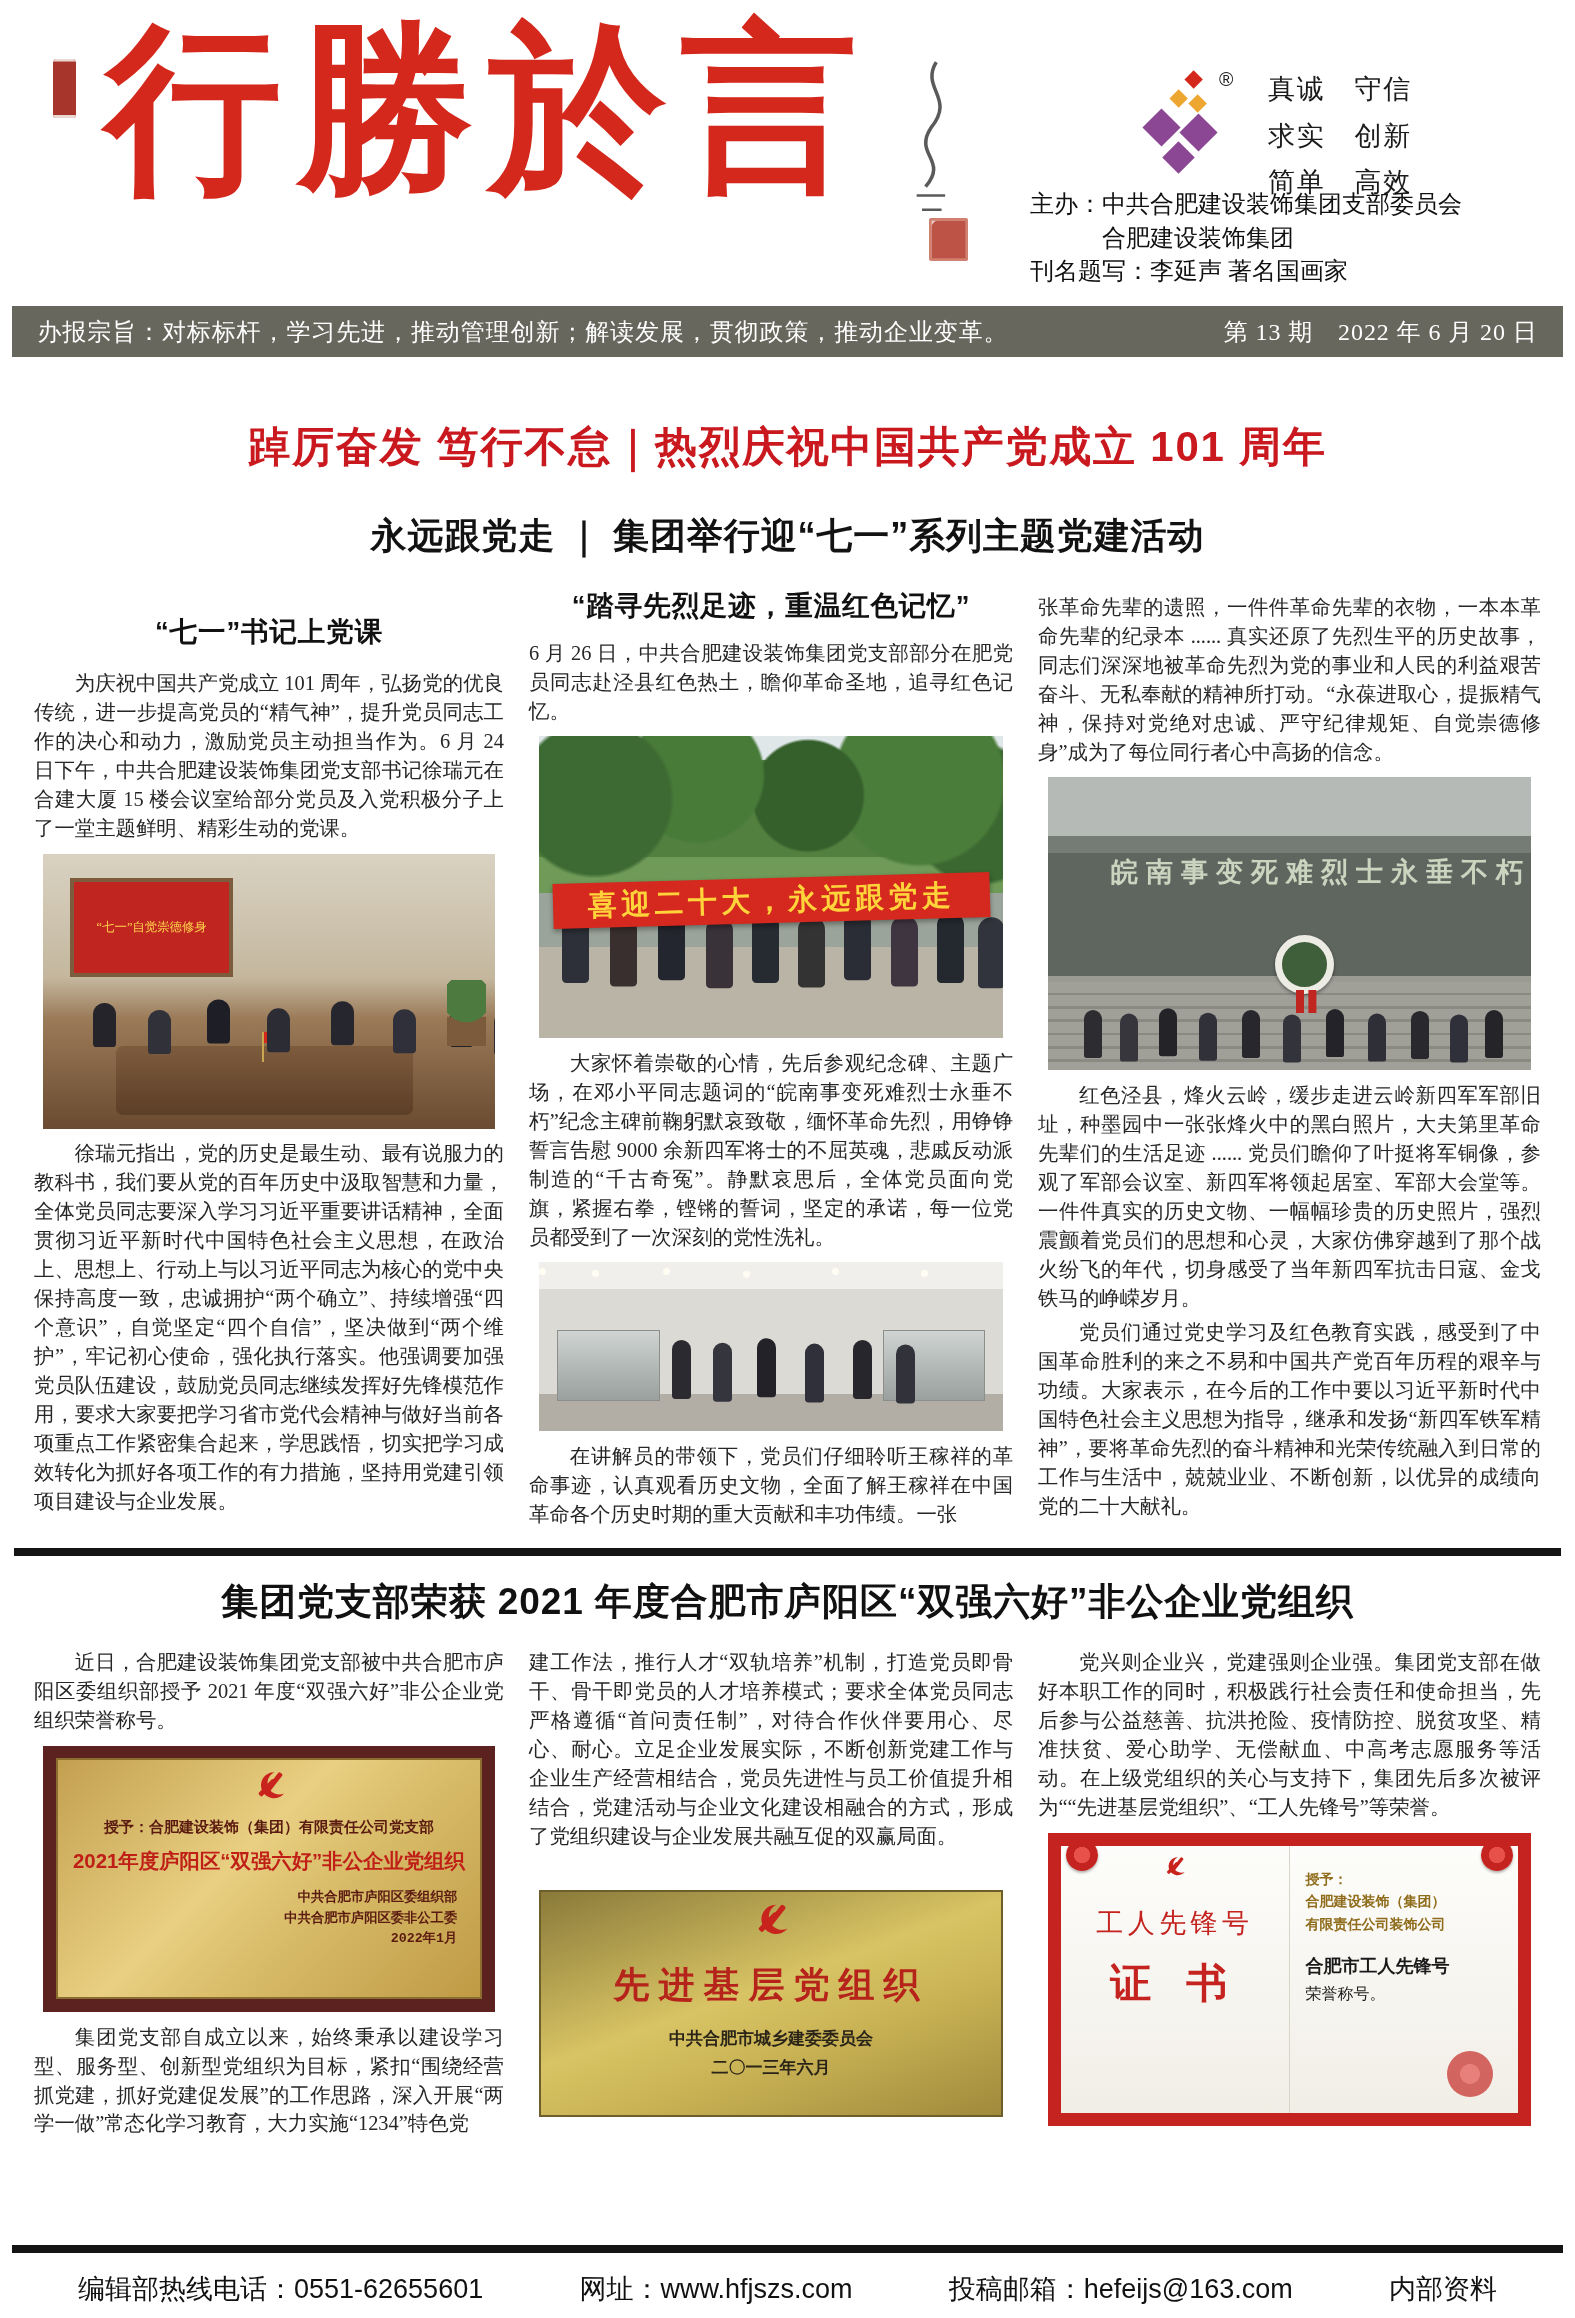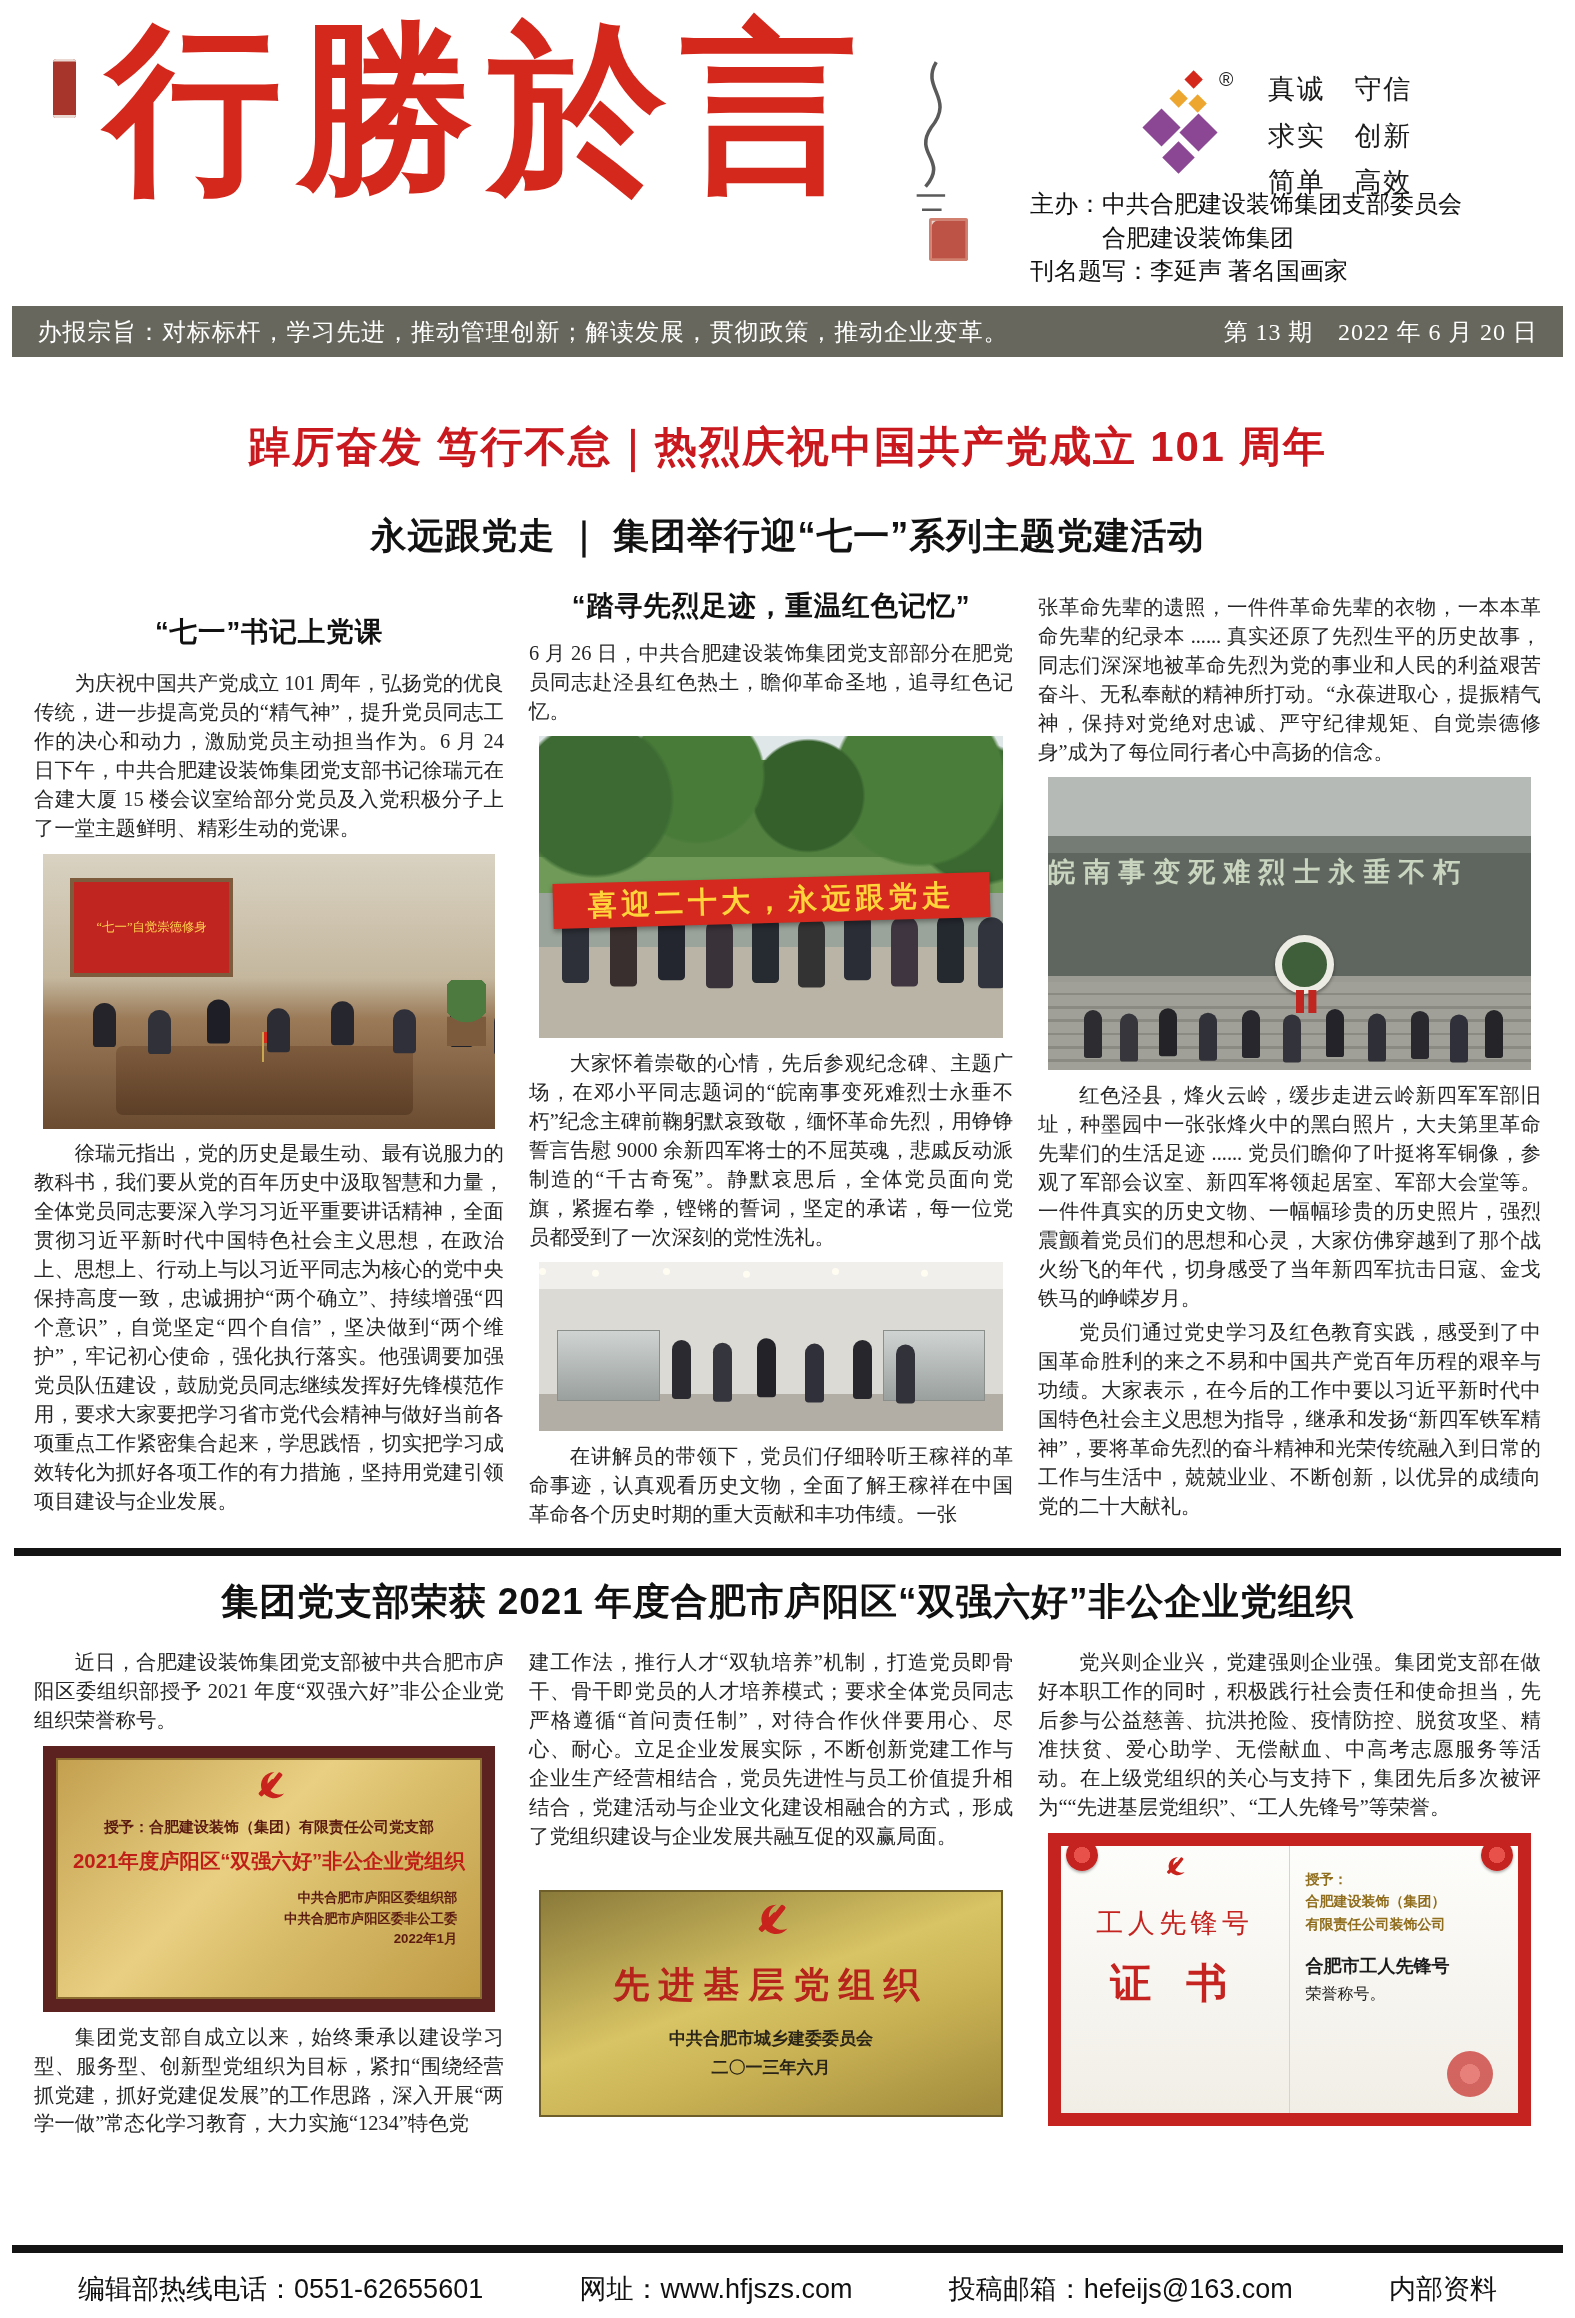--- a/index.html
+++ b/index.html
@@ -89,40 +89,40 @@
   .museum { height:169px; background:linear-gradient(#f0efec 0 16%, #dcdad4 16% 78%, #b3aea5 78% 100%); }
   .mu-lights { position:absolute; left:0; top:5.3px; width:7px; height:7px; border-radius:50%; background:#fffdf2;
                box-shadow:53px 1.8px 0 #fffdf2, 124px 0 0 #fffdf2, 204px 2.7px 0 #fffdf2, 293px 0 0 #fffdf2, 382px 1.8px 0 #fffdf2; }
   .mu-case { position:absolute; left:4%; bottom:18%; width:22%; height:42%; background:linear-gradient(#cfd4d2,#9aa09e);
              border:1.8px solid #8b8f8c; }
   .mu-case.r { left:auto; right:4%; }
   .mu-crowd { left:133px; bottom:32px; width:19.5px; height:59px; border-radius:9.8px 9.8px 3.6px 3.6px; background:#2a2a30;
               box-shadow:41px 2.7px 0 #35353d, 85px -1.8px 0 #222228, 133px 3.6px 0 #30303a, 181px 0 0 #26262c, 224px 4.4px 0 #32323a; }
 
   .memorial { height:293px; background:linear-gradient(#b6bab6 0 20%, #757b75 20% 26%, #5f655f 26% 68%, #9b9b93 68% 100%); }
-  .mem-wall-text { position:absolute; left:0; top:26%; width:100%; text-align:left; color:#d6e2cb; font-size:27px;
+  .mem-wall-text { position:absolute; left:0; top:26%; width:100%; text-align:right; color:#d6e2cb; font-size:27px;
                    font-weight:bold; letter-spacing:8px; opacity:.9; }
   .mem-steps { position:absolute; left:0; bottom:0; width:100%; height:30%;
                background:repeating-linear-gradient(#a0a098 0 10.7px, #8a8a82 10.7px 13.3px); }
   .mem-wreath { position:absolute; left:47%; bottom:26%; width:59px; height:59px; border:7px solid #ecece4;
                 border-radius:50%; background:#3f5e3a; box-shadow:0 1.8px 3.6px rgba(0,0,0,.4); }
   .mem-wreath:after { content:""; position:absolute; left:14px; top:48px; width:8px; height:23px; background:#c0251f;
                       box-shadow:12.4px 0 0 #c0251f; }
   .mem-crowd { left:36px; bottom:12.4px; width:18px; height:48px; border-radius:9px 9px 2.7px 2.7px; background:#2c2c31;
                box-shadow:36px 3.6px 0 #36363c, 75px -1.8px 0 #242428, 115px 2.7px 0 #31313a, 158px 0 0 #27272d,
                           199px 4.4px 0 #33333b, 242px -0.9px 0 #232329, 284px 3.6px 0 #2f2f37, 327px 0.9px 0 #28282e,
                           366px 4.4px 0 #30303a, 401px 0 0 #252529; }
 
   .plaque1 { height:266px; background:#5c2220; padding:12.4px; }
   .pl-inner { position:relative; width:100%; height:100%; border:2.7px solid #8a6d2f; text-align:center;
               background:linear-gradient(135deg,#c3a050 0%, #e9cf82 42%, #d9bd6a 60%, #bf9a45 100%); }
   .pl1-l1 { color:#5a1a10; font-size:15px; font-weight:bold; font-family:"Liberation Sans",sans-serif; }
   .pl1-l2 { margin-top:9px; color:#c01f17; font-size:20.4px; font-weight:bold; font-family:"Liberation Sans",sans-serif; }
   .pl1-sig { margin-top:12.4px; padding-right:23px; text-align:right; color:#5a1a10; font-size:13.3px; font-weight:bold;
-             line-height:1.55; font-family:Liberation Sans, sans-serif; }
+             line-height:1.55; font-family:Liberation Mono, monospace; }
   .emblem { margin-top:9px; }
 
   .plaque2 { height:227px; background:linear-gradient(160deg,#8a7a3a 0%, #d8c464 45%, #c9b254 65%, #a08a3c 100%);
              border:2.7px solid #6e5e2a; text-align:center; }
   .pl2-title { margin-top:7px; color:#b5231a; font-size:36px; font-weight:bold; letter-spacing:9px;
                font-family:"Liberation Serif",serif; }
   .pl2-sig { margin-top:14px; text-align:center; color:#2a2418; font-size:17px; font-weight:bold; line-height:1.7;
              font-family:"Liberation Sans",sans-serif; }
 
   .cert { height:293px; border:13.3px solid #c4231f; background:#fff; display:flex; position:relative; }

